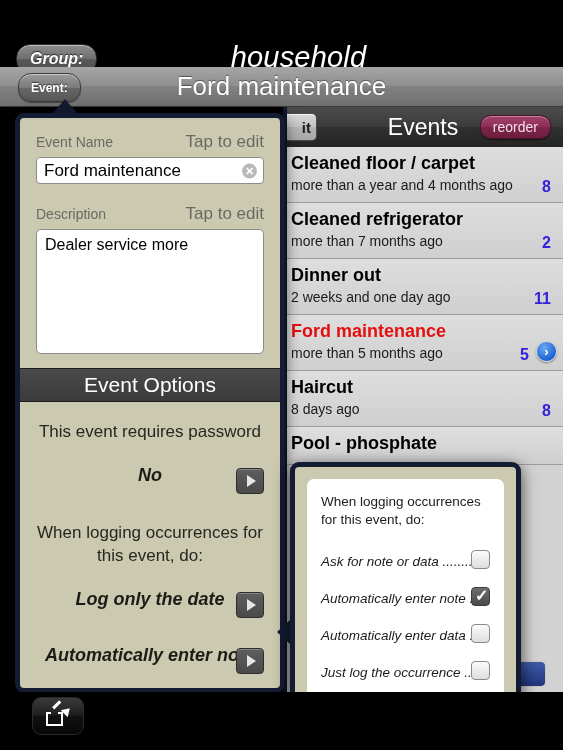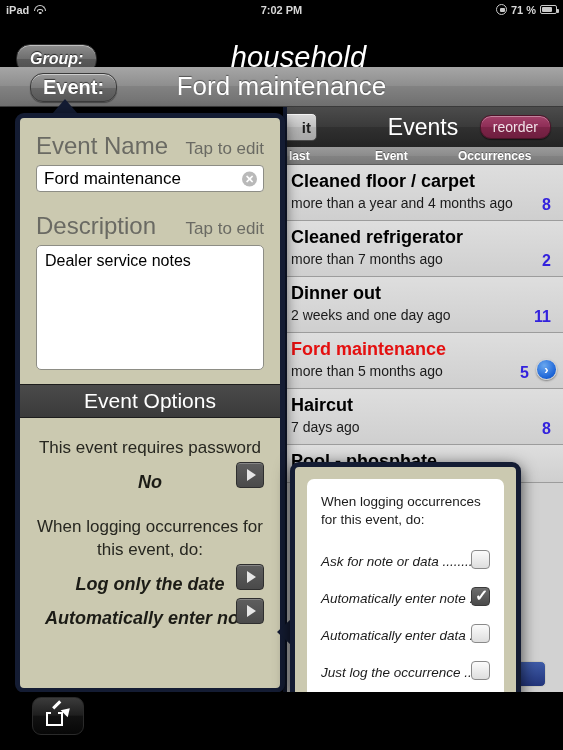--- a/index.html
+++ b/index.html
@@ -36,21 +36,21 @@
                  color:#fff; font-size:29px; font-weight:400; letter-spacing:.2px; }
 
   
   #eventbar { position:absolute; left:0; top:67px; width:563px; height:40px;
               background:linear-gradient(to bottom,#a6a6a6,#8e8e8e 48%,#828282 50%,#6f6f6f);
               border-bottom:1px solid #3a3a3a; }
   #event-btn { position:absolute; left:18px; top:6px; height:29px; padding:0 12px;
                display:flex; align-items:center; border-radius:13px;
                background:linear-gradient(to bottom,#9a9a9a,#7b7b7b 50%,#676767 51%,#575757);
                border:1px solid #3a3a3a; box-shadow:inset 0 1px 0 rgba(255,255,255,.5), 0 1px 1px rgba(0,0,0,.4);
-               color:#fff; font-size:20px; font-weight:bold; text-shadow:0 -1px 1px rgba(0,0,0,.6);margin-left:12px; }
+               color:#fff; font-size:12px; font-weight:bold; text-shadow:0 -1px 1px rgba(0,0,0,.6); }
   #event-title { position:absolute; left:0; top:4px; width:563px; text-align:center;
                  color:#fff; font-size:26px; font-weight:400; text-shadow:0 -1px 1px rgba(0,0,0,.45); }
 
   
   #rightpane { position:absolute; left:283px; top:107px; width:280px; height:585px;
                background:#d2d2d2; overflow:hidden; }
   #rp-navbar { position:relative; height:40px;
                background:linear-gradient(to bottom,#4c4c4c,#3a3a3a 50%,#303030 51%,#242424); }
   #edit-btn { position:absolute; left:-6px; top:6px; width:40px; height:28px; border-radius:5px;
               background:linear-gradient(to bottom,#d9d9d9,#c2c2c2 50%,#b3b3b3 51%,#a8a8a8);
@@ -108,36 +108,36 @@
   #newevent-plus { position:absolute; right:12px; top:7px; width:30px; height:30px; border-radius:50%;
                    background:linear-gradient(to bottom,#f2f2f2,#c9c9c9);
                    border:1px solid #6d6d6d; box-shadow:0 1px 2px rgba(0,0,0,.6);
                    display:flex; align-items:center; justify-content:center; }
   #newevent-plus::before, #newevent-plus::after { content:""; position:absolute; background:#2a2a2a; border-radius:1px; }
   #newevent-plus::before { width:16px; height:4px; }
   #newevent-plus::after  { width:4px; height:16px; }
 
   #pl-body { padding:14px 16px 0 16px; }
   .lbl-row { display:flex; justify-content:space-between; align-items:baseline; margin-bottom:5px; }
-  .lbl-main { font-size:24px; color:#6a6a63; }
+  .lbl-main { font-size:14px; color:#6a6a63; }
   .lbl-hint { font-size:17px; color:#6a6a63; }
   .txtfield { position:relative; height:27px; background:#fff; border:1px solid #8d8d85; border-radius:4px;
               display:flex; align-items:center; padding:0 26px 0 7px; font-size:17px; color:#000; }
   .clear-x { position:absolute; right:6px; top:50%; transform:translateY(-50%);
              width:15px; height:15px; border-radius:50%; background:#b9b9b9;
              color:#fff; font-size:11px; line-height:15px; text-align:center; font-weight:bold; }
   .txtarea { height:125px; background:#fff; border:1px solid #8d8d85; border-radius:5px;
              padding:6px 8px; font-size:16px; color:#000; margin-bottom:14px; }
 
   #pl-optionshdr { height:34px; background:linear-gradient(to bottom,#4a4a4a,#3a3a3a);
                    border-top:1px solid #1d1d1d; border-bottom:1px solid #1d1d1d;
                    color:#fff; font-size:21px; display:flex; align-items:center; justify-content:center; }
   #pl-options { padding:18px 16px 0 16px; }
   .opt-q { text-align:center; font-size:17px; color:#272720; line-height:23px; }
-  .opt-val-row { position:relative; height:34px; display:flex; align-items:flex-end; justify-content:center; margin-top:0; }
+  .opt-val-row { position:relative; height:34px; display:flex; align-items:flex-start; justify-content:center; margin-top:22px; }
   .opt-val { font-size:18px; font-style:italic; font-weight:bold; color:#1c1c16; }
   .opt-chev { position:absolute; right:0; top:3px; width:28px; height:26px; border-radius:4px;
               background:linear-gradient(to bottom,#5e5e5e,#4a4a4a);
               border:1px solid #2e2e2e; box-shadow:inset 0 1px 0 rgba(255,255,255,.25);
               display:flex; align-items:center; justify-content:center; }
   .opt-chev::after { content:""; width:0; height:0; border-top:6px solid transparent;
                      border-bottom:6px solid transparent; border-left:9px solid #e6e6e6; margin-left:2px; }
   .opt-gap { height:22px; }
 
   
@@ -172,60 +172,37 @@
                       transform:rotate(-45deg); transform-origin:left center; }
   .share-glyph .head { position:absolute; right:-1px; top:-1px; width:0; height:0;
                        border-left:8px solid #fff; border-top:5px solid transparent; border-bottom:5px solid transparent;
                        transform:rotate(-45deg); }
 </style>
 </head>
 <body>
 
 <div id="screen">
 
-  <div id="statusbar">
-    <div id="sb-left">
-      <span>iPad</span>
-      <span class="wifi">
-          <i></i>
-          <i></i>
-          <i></i>
-        </span>
-    </div>
-    <div id="sb-center">7:02 PM</div>
-    <div id="sb-right">
-      <span class="lockrot"></span>
-      <span>71 %</span>
-      <span class="battery">
-          <i></i>
-        </span>
-    </div>
-  </div>
 
   <div id="groupbar">
     <div id="group-btn">Group:</div>
     <div id="group-title">household</div>
   </div>
 
   <div id="eventbar">
     <div id="event-btn">Event:</div>
     <div id="event-title">Ford maintenance</div>
   </div>
 
   <div id="rightpane">
     <div id="rp-navbar">
       <div id="edit-btn">it</div>
       <div id="rp-title">Events</div>
       <div id="reorder-btn">reorder</div>
     </div>
-    <div id="rp-colhead">
-      <span class="ch-last">last</span>
-      <span class="ch-event">Event</span>
-      <span class="ch-occ">Occurrences</span>
-    </div>
     <div id="rp-list">
 
       <div class="ev-row">
         <div class="ev-name">Cleaned floor / carpet</div>
         <div class="ev-when">more than a year and 4 months ago</div>
         <div class="ev-count nodisc">8</div>
       </div>
 
       <div class="ev-row">
         <div class="ev-name">Cleaned refrigerator</div>
@@ -241,21 +218,21 @@
 
       <div class="ev-row">
         <div class="ev-name hl">Ford maintenance</div>
         <div class="ev-when">more than 5 months ago</div>
         <div class="ev-count">5</div>
         <div class="disclosure">›</div>
       </div>
 
       <div class="ev-row">
         <div class="ev-name">Haircut</div>
-        <div class="ev-when">7 days ago</div>
+        <div class="ev-when">8 days ago</div>
         <div class="ev-count nodisc">8</div>
       </div>
 
       <div class="ev-row short">
         <div class="ev-name">Pool - phosphate</div>
       </div>
 
     </div>
     <div id="rp-leftedge"></div>
   </div>
@@ -273,21 +250,21 @@
       </div>
       <div class="txtfield">
         <span title="Event Name">Ford maintenance</span>
         <span class="clear-x">✕</span>
       </div>
 
       <div class="lbl-row" style="margin-top:20px;">
         <span class="lbl-main">Description</span>
         <span class="lbl-hint">Tap to edit</span>
       </div>
-      <div class="txtarea" title="Description">Dealer service notes</div>
+      <div class="txtarea" title="Description">Dealer service more</div>
     </div>
 
     <div id="pl-optionshdr">Event Options</div>
 
     <div id="pl-options">
       <div class="opt-q">This event requires password</div>
       <div class="opt-val-row">
         <span class="opt-val">No</span>
         <span class="opt-chev"></span>
       </div>

